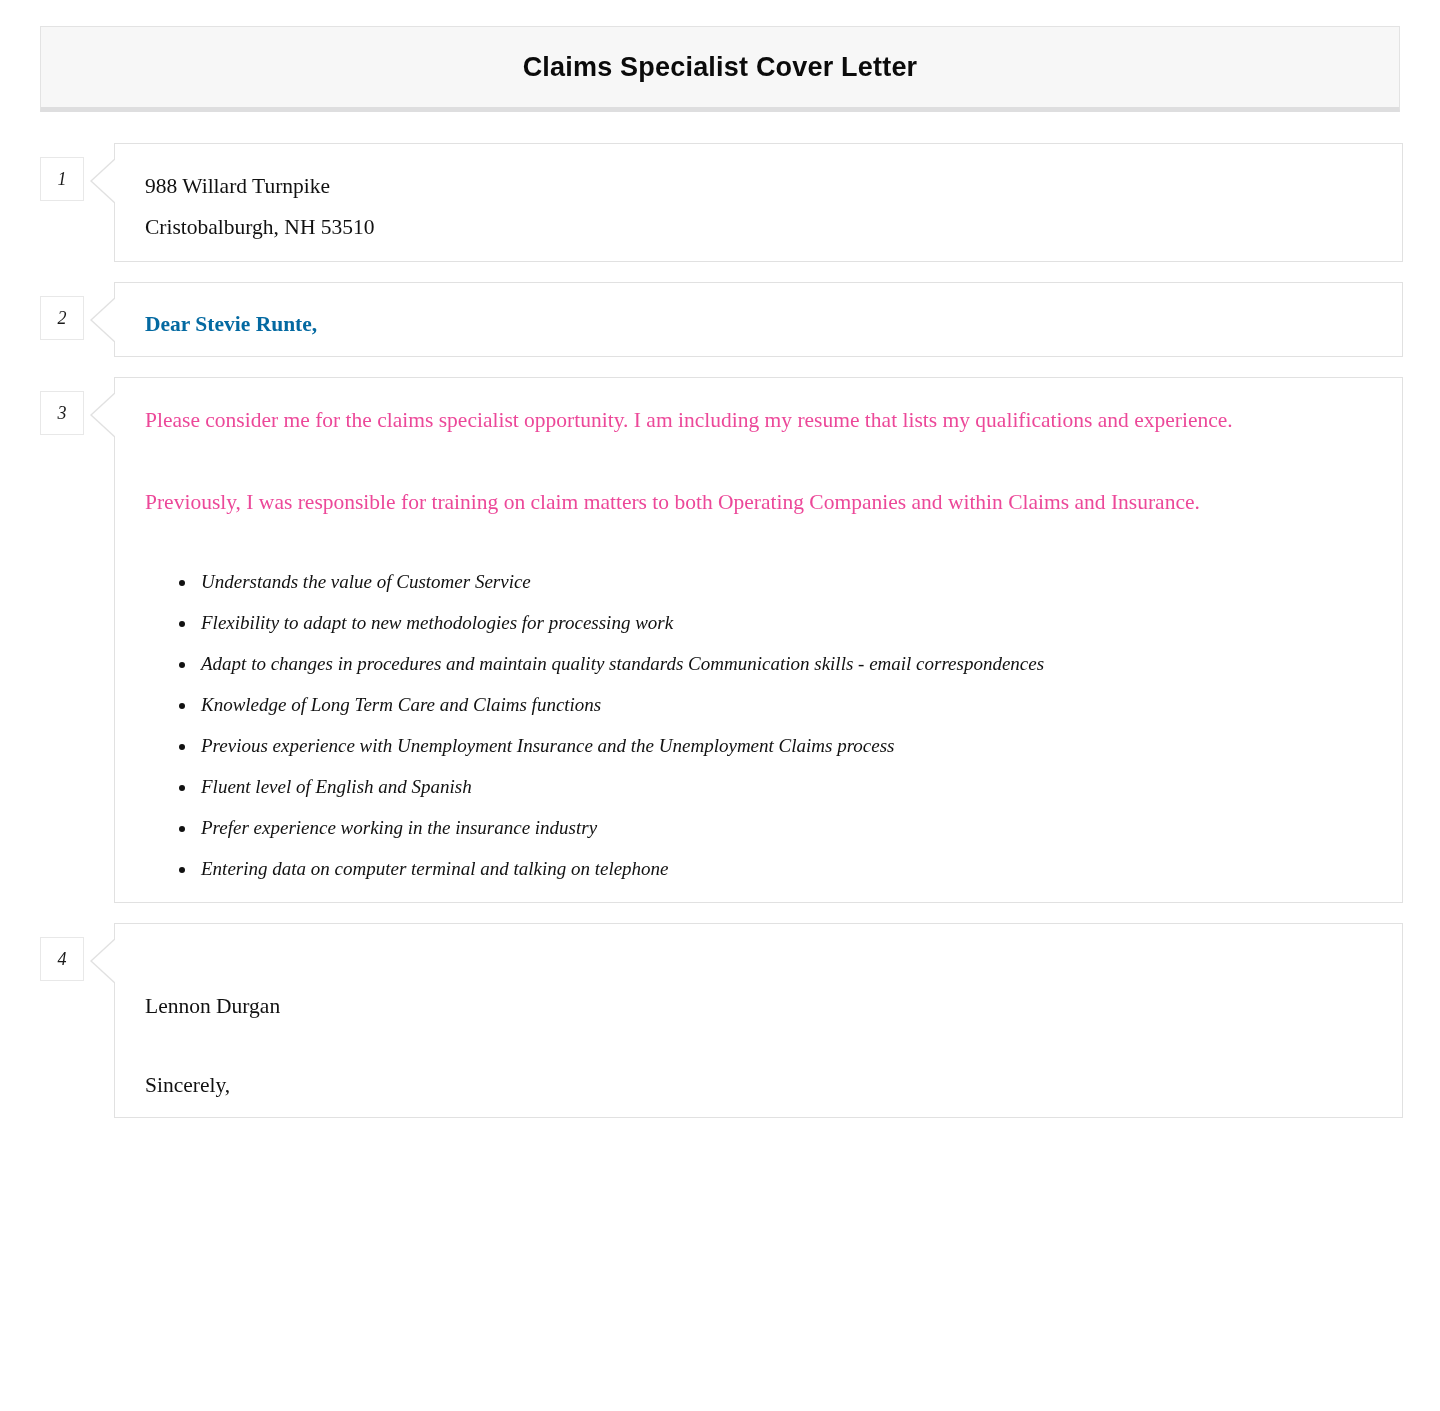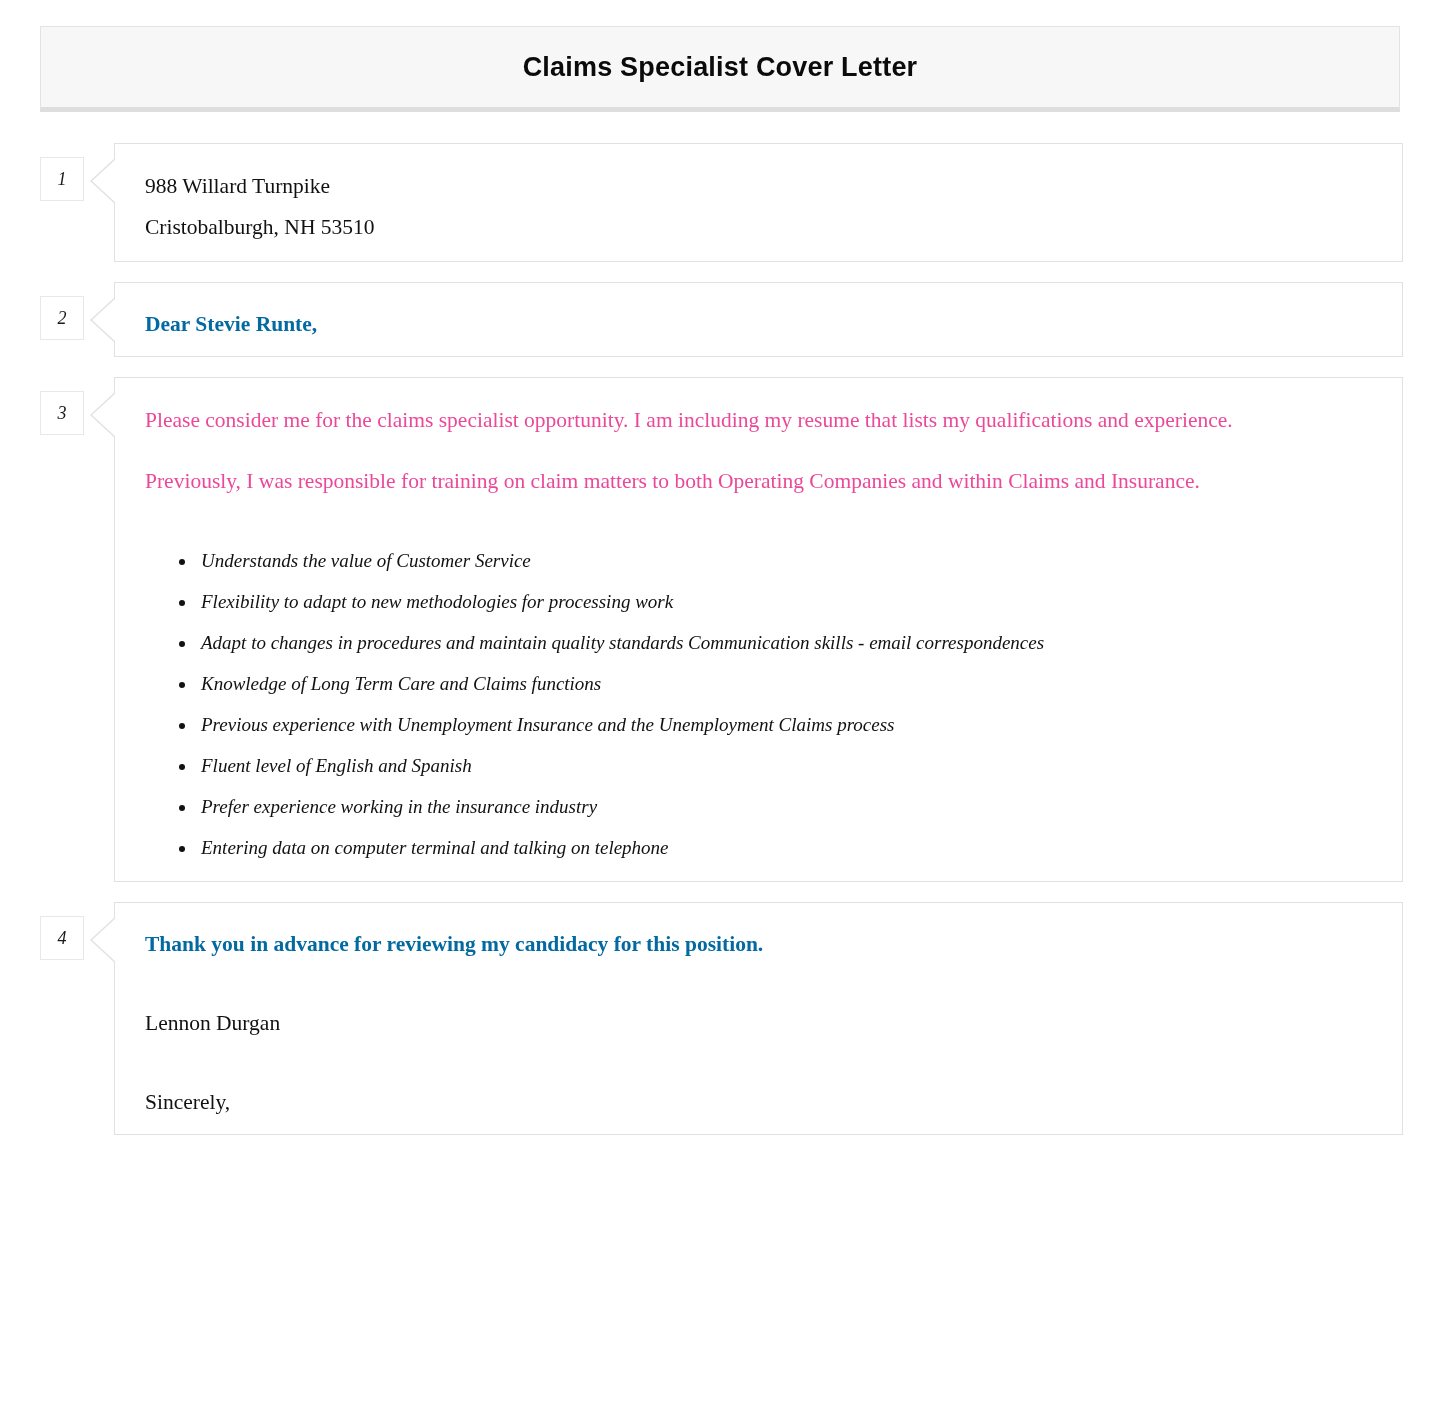--- a/index.html
+++ b/index.html
@@ -93,21 +93,21 @@
   }
 
   
   .line,
   .para {
     font-size: 21.5px;
     line-height: 41px;
     color: #ec4899;
     margin: 0;
   }
-  .para + .para { margin-top: 20px; }
+  .para + .para { margin-top: 41px; }
   .strong-line {
     font-size: 21.5px;
     line-height: 38px;
     font-weight: bold;
     color: #0369a1;
     margin: 0;
   }
   .sig-line {
     font-size: 21.5px;
     line-height: 38px;
@@ -169,19 +169,18 @@
         <li>Prefer experience working in the insurance industry</li>
         <li>Entering data on computer terminal and talking on telephone</li>
       </ul>
     </div>
   </div>
 
   <div class="ann-block">
     <div class="ann-badge">4</div>
     <div class="ann-gap"></div>
     <div class="ann-body">
-      <div class="strong-line">Thank you in advance for reviewing my candidacy for this position.</div>
       <div class="sig-line">Lennon Durgan</div>
       <div class="sig-line">Sincerely,</div>
     </div>
   </div>
 
 </div>
 
 </body></html>

